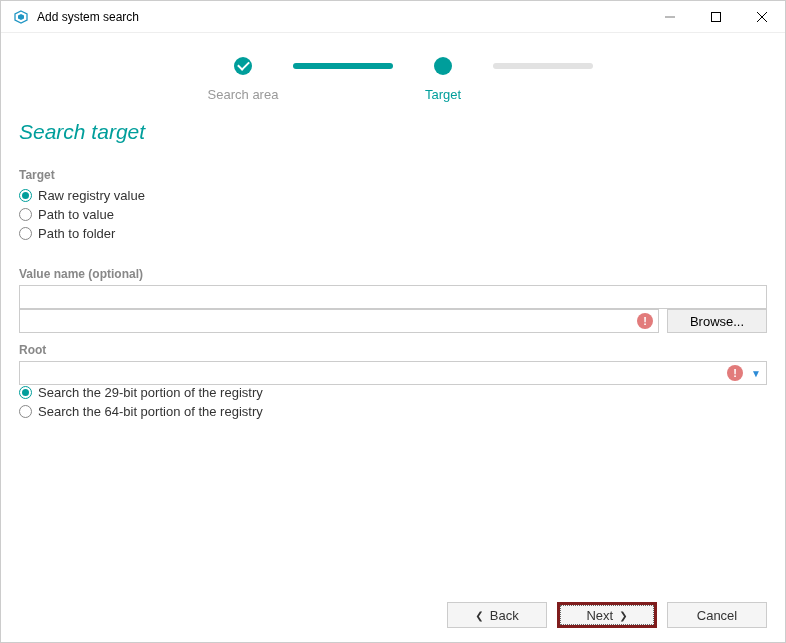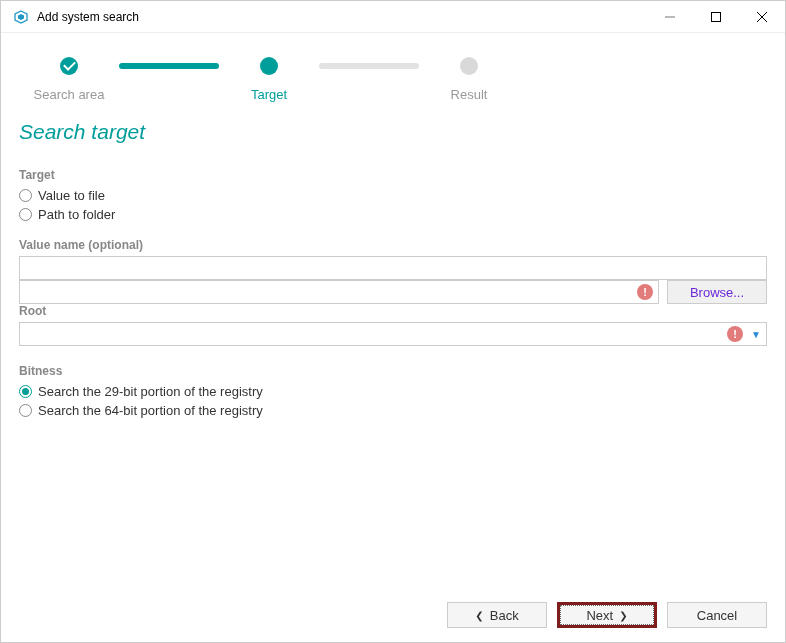--- a/index.html
+++ b/index.html
@@ -3,21 +3,21 @@
   <meta charset="utf-8">
   <style>
     * { box-sizing: border-box; margin: 0; padding: 0; }
     body { font-family: "Segoe UI", Tahoma, sans-serif; font-size: 13px; color: #333; background: #fff; width: 786px; height: 643px; overflow: hidden; border: 1px solid #ccc; }
     .titlebar { height: 32px; display: flex; align-items: center; padding: 0 0 0 12px; border-bottom: 1px solid #eee; }
     .titlebar .app-icon { width: 16px; height: 16px; margin-right: 8px; display: flex; align-items: center; justify-content: center; }
     .titlebar .title { flex: 1; font-size: 12px; color: #000; }
     .titlebar .winbtn { width: 46px; height: 32px; display: flex; align-items: center; justify-content: center; color: #000; }
     .winbtn svg { display: block; }
     .content { padding: 18px 18px 0 18px; height: calc(100% - 32px); display: flex; flex-direction: column; }
-    .stepper-wrap { display: flex; justify-content: flex-start; margin-top: 6px; margin-bottom: 18px; }
+    .stepper-wrap { display: flex; justify-content: center; margin-top: 6px; margin-bottom: 18px; }
     .stepper { display: flex; align-items: flex-start; }
     .step { display: flex; flex-direction: column; align-items: center; width: 100px; }
     .step .dot { width: 18px; height: 18px; border-radius: 50%; position: relative; display: flex; align-items: center; justify-content: center; }
     .dot.done { background: #009e9b; }
     .dot.active { background: #009e9b; width: 18px; height: 18px; }
     .dot.future { background: #d9d9d9; }
     .dot.done::after { content: ""; position: absolute; width: 5px; height: 9px; border: solid #fff; border-width: 0 2px 2px 0; transform: rotate(45deg); top: 2px; }
     .connector { height: 6px; width: 100px; margin-top: 6px; border-radius: 3px; }
     .connector.done { background: #009e9b; }
     .connector.future { background: #e2e2e2; }
@@ -25,27 +25,27 @@
     .step.active .label { color: #009e9b; font-weight: 400; }
     .heading { font-size: 21px; font-weight: 400; color: #009e9b; margin-bottom: 18px; font-style: italic; }
     .section-label { font-size: 12px; color: #888; font-weight: 600; margin-bottom: 6px; margin-top: 6px; }
     .radio-group { margin-bottom: 12px; }
     .radio-row { display: flex; align-items: center; margin-bottom: 4px; cursor: pointer; }
     .radio-outer { width: 13px; height: 13px; border-radius: 50%; border: 1px solid #888; margin-right: 6px; display: flex; align-items: center; justify-content: center; }
     .radio-row.selected .radio-outer { border-color: #009e9b; }
     .radio-inner { width: 7px; height: 7px; border-radius: 50%; background: transparent; }
     .radio-row.selected .radio-inner { background: #009e9b; }
     .radio-label { font-size: 13px; color: #333; }
-    .field-label { font-size: 12px; color: #888; font-weight: 600; margin-bottom: 4px; }
+    .field-label { font-size: 12px; color: #888; font-weight: 600; margin-top: 10px; margin-bottom: 4px; }
     .input-row { display: flex; gap: 8px; align-items: center; }
     .text-input { flex: 1; height: 24px; border: 1px solid #ccc; padding: 2px 6px; font-size: 13px; background: #fff; position: relative; }
     .text-input-wrap { flex: 1; position: relative; display: flex; align-items: center; }
     .text-input-wrap .text-input { width: 100%; }
     .warn-icon { position: absolute; right: 6px; top: 50%; transform: translateY(-50%); width: 16px; height: 16px; border-radius: 50%; background: #e27b7b; color: #fff; font-size: 11px; font-weight: bold; display: flex; align-items: center; justify-content: center; }
-    .browse-btn { width: 100px; height: 24px; border: 1px solid #ccc; background: #f0f0f0; font-size: 13px; color: #6d28d9; cursor: pointer; }
+    .browse-btn { width: 100px; height: 24px; border: 1px solid #ccc; background: #f0f0f0; font-size: 13px; color: #000000; cursor: pointer; }
     .select-wrap { position: relative; display: flex; align-items: center; }
     .select-wrap .text-input { width: 100%; padding-right: 48px; }
     .select-wrap .chevron { position: absolute; right: 6px; top: 50%; transform: translateY(-50%); color: #2c8bd6; font-size: 10px; pointer-events: none; }
     .select-wrap .warn-icon { right: 24px; }
     .footer { margin-top: auto; padding: 14px 0 14px 0; display: flex; justify-content: flex-end; gap: 10px; }
     .footer-btn { width: 100px; height: 26px; border: 1px solid #ccc; background: #f5f5f5; font-size: 13px; color: #333; display: flex; align-items: center; justify-content: center; gap: 6px; cursor: pointer; }
     .footer-btn.default { border: 3px solid #7f1d1d; outline: 1px dotted #666; outline-offset: -4px; }
     .chev { font-size: 10px; }
   </style>
 </head>
@@ -83,36 +83,38 @@
       <div class="step">
         <div class="dot done"></div>
         <div class="label">Search area</div>
       </div>
       <div class="connector done"></div>
       <div class="step active">
         <div class="dot active"></div>
         <div class="label">Target</div>
       </div>
       <div class="connector future"></div>
-      <div class="step">
-        <div class="dot future"></div>
-        <div class="label">Result</div>
-      </div>
     </div>
   </div>
 
   <div class="heading">Search target</div>
 
   <div class="section-label">Target</div>
   <div class="radio-group">
+    <div class="radio-row selected">
+      <span class="radio-outer">
+          <span class="radio-inner"></span>
+        </span>
+      <span class="radio-label">Raw registry value</span>
+    </div>
     <div class="radio-row">
       <span class="radio-outer">
           <span class="radio-inner"></span>
         </span>
-      <span class="radio-label">Value to file</span>
+      <span class="radio-label">Path to value</span>
     </div>
     <div class="radio-row">
       <span class="radio-outer">
           <span class="radio-inner"></span>
         </span>
       <span class="radio-label">Path to folder</span>
     </div>
   </div>
 
   <div class="field-label">Value name (optional)</div>
@@ -130,21 +132,20 @@
 
   <div class="field-label">Root</div>
   <div class="input-row">
     <div class="select-wrap" style="flex:1;">
       <input class="text-input" value="" style="">
       <span class="warn-icon">!</span>
       <span class="chevron">▼</span>
     </div>
   </div>
 
-  <div class="section-label" style="margin-top:18px;">Bitness</div>
   <div class="radio-group">
     <div class="radio-row selected">
       <span class="radio-outer">
           <span class="radio-inner"></span>
         </span>
       <span class="radio-label">Search the 29-bit portion of the registry</span>
     </div>
     <div class="radio-row">
       <span class="radio-outer">
           <span class="radio-inner"></span>

